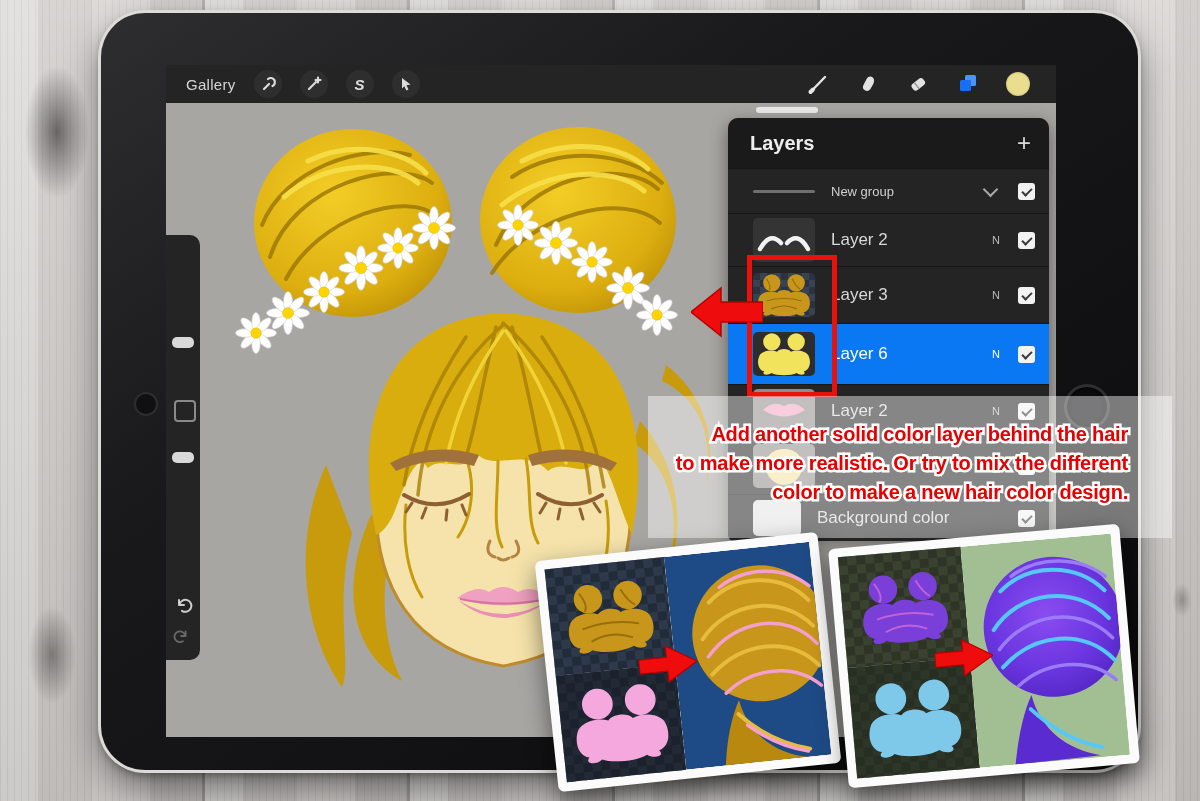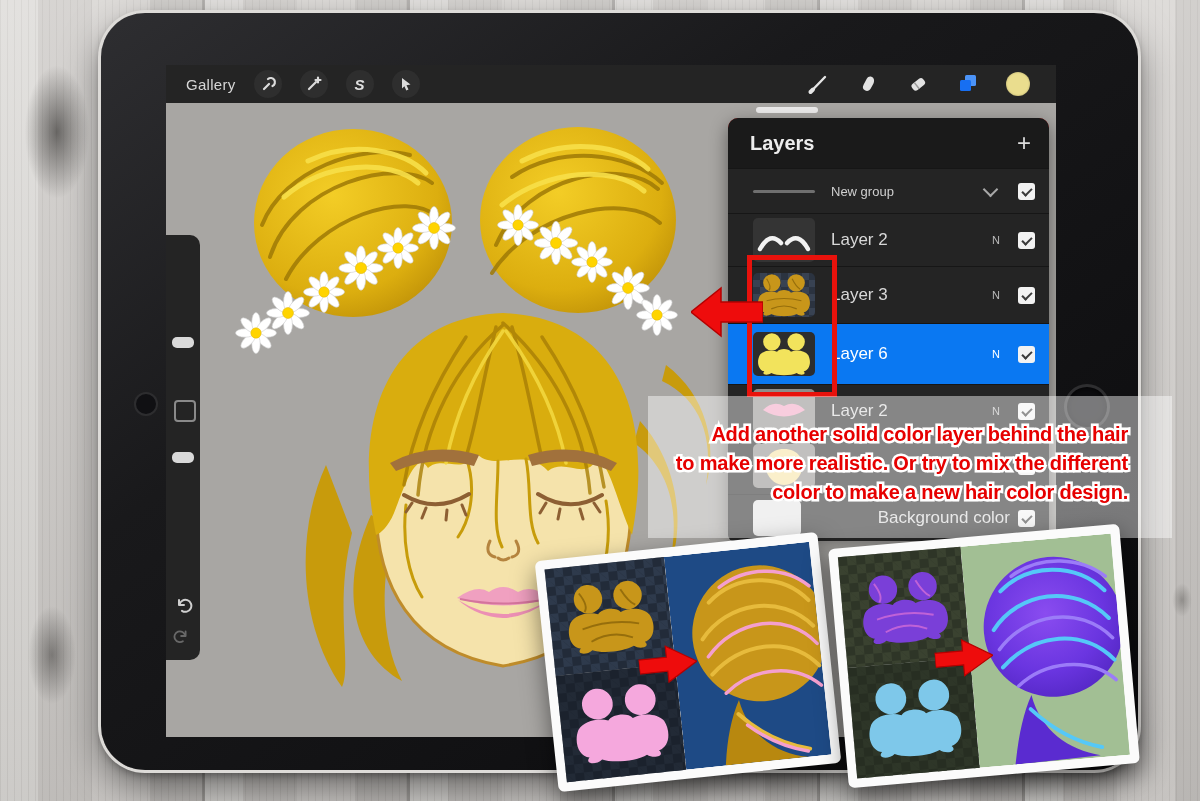--- a/index.html
+++ b/index.html
@@ -58,21 +58,21 @@
   .layers-panel{position:absolute;left:562px;top:53px;width:321px;height:416px;background:#b91c1c;
     border-radius:10px 10px 6px 6px;z-index:4;box-shadow:0 6px 18px rgba(0,0,0,.45);}
   .lp-header{height:50px;display:flex;align-items:center;justify-content:space-between;
     padding:0 18px 0 22px;background:#1a1a1a;border-radius:10px 10px 0 0;}
   .lp-title{color:#ededed;font-size:20px;font-weight:bold;}
   .lp-add{color:#dcdcdc;font-size:24px;font-weight:300;line-height:1;}
   .lp-row{display:flex;align-items:center;padding:0 14px 0 25px;background:#242424;
     border-top:1px solid #161616;position:relative;}
   .row-group{height:44px;}
   .row-l2{height:52px;} .row-l3{height:56px;} .row-l6{height:60px;}
-  .row-l4{height:52px;} .row-hidden{height:56px;} .row-bg{height:46px;border-radius:0 0 6px 6px;text-align:right;}
+  .row-l4{height:52px;} .row-hidden{height:56px;} .row-bg{height:46px;border-radius:0 0 6px 6px;}
   .row-l6.selected{background:#0a78f2;}
   .row-l6.selected .lp-name,.row-l6.selected .blend{color:#fff;}
   .thumb{width:62px;height:44px;border-radius:5px;margin-right:16px;flex:0 0 auto;
     background:#343434;overflow:hidden;display:flex;align-items:center;justify-content:center;}
   .thumb.small{width:48px;height:36px;}
   .checker{background-color:#2b3340;
     background-image:linear-gradient(45deg,#384252 25%,transparent 25%,transparent 75%,#384252 75%),
                      linear-gradient(45deg,#384252 25%,transparent 25%,transparent 75%,#384252 75%);
     background-size:14px 14px;background-position:0 0,7px 7px;}
   .graythumb{background:#8f8d8a;}

